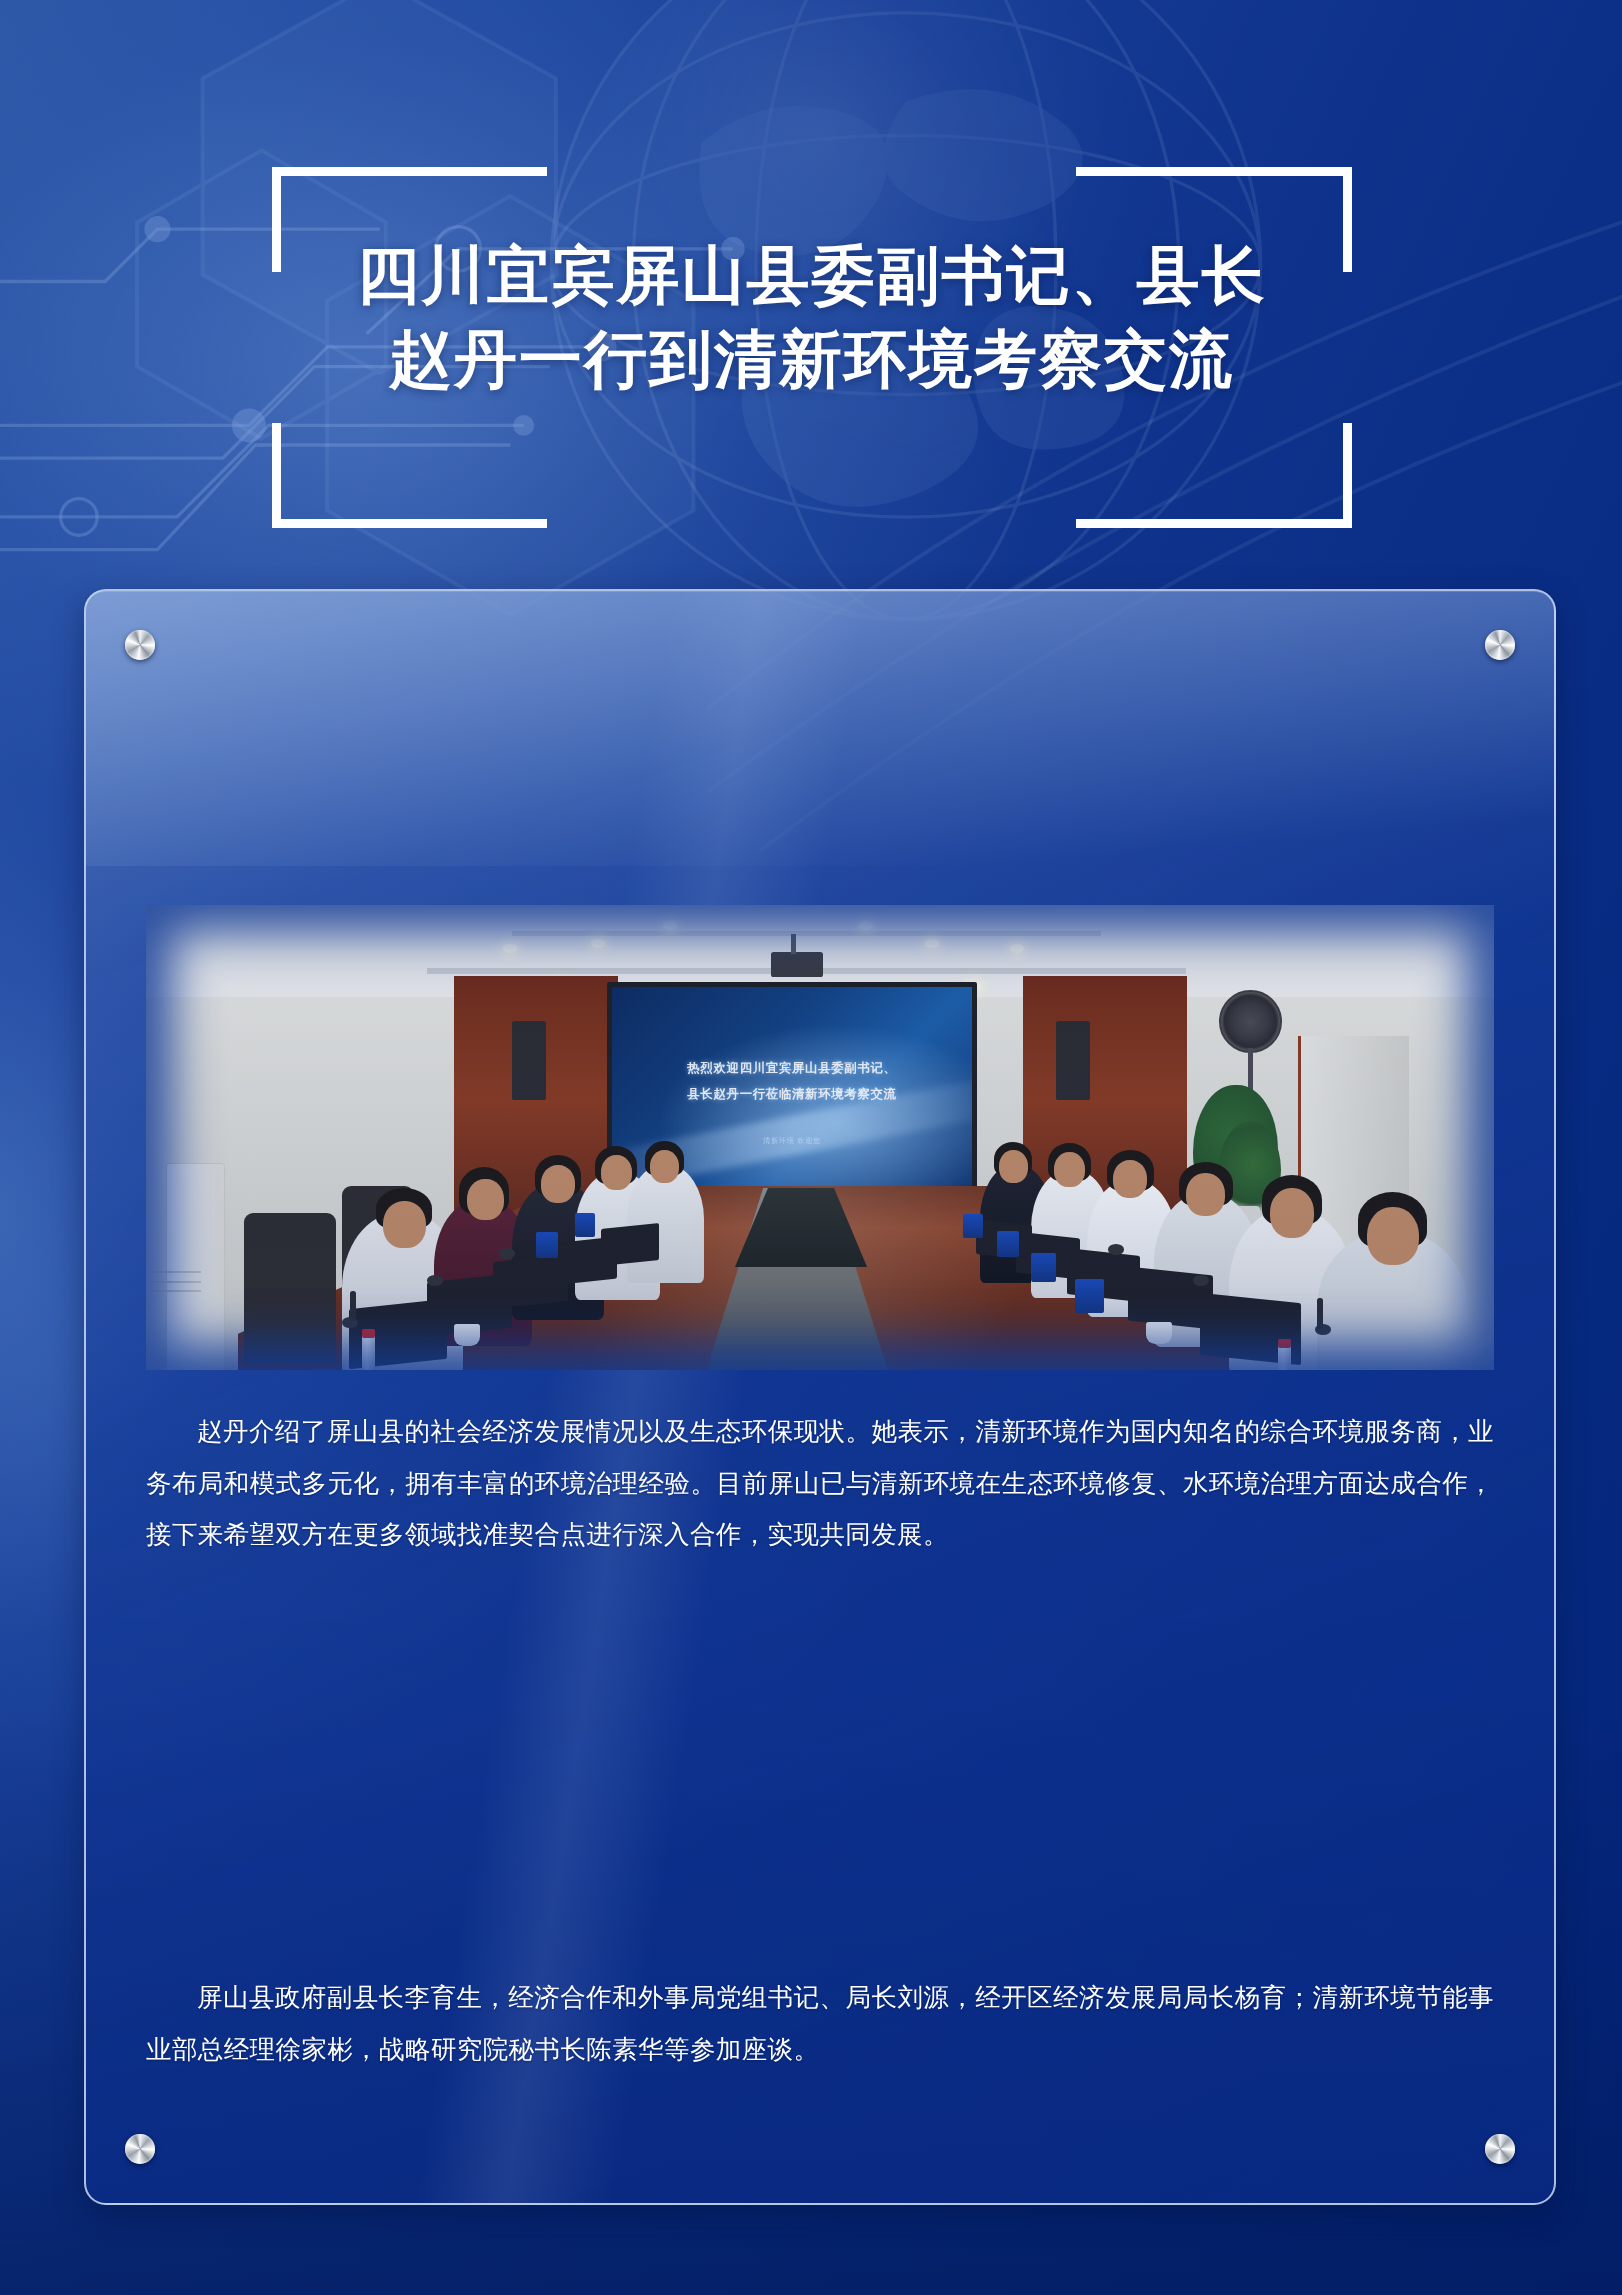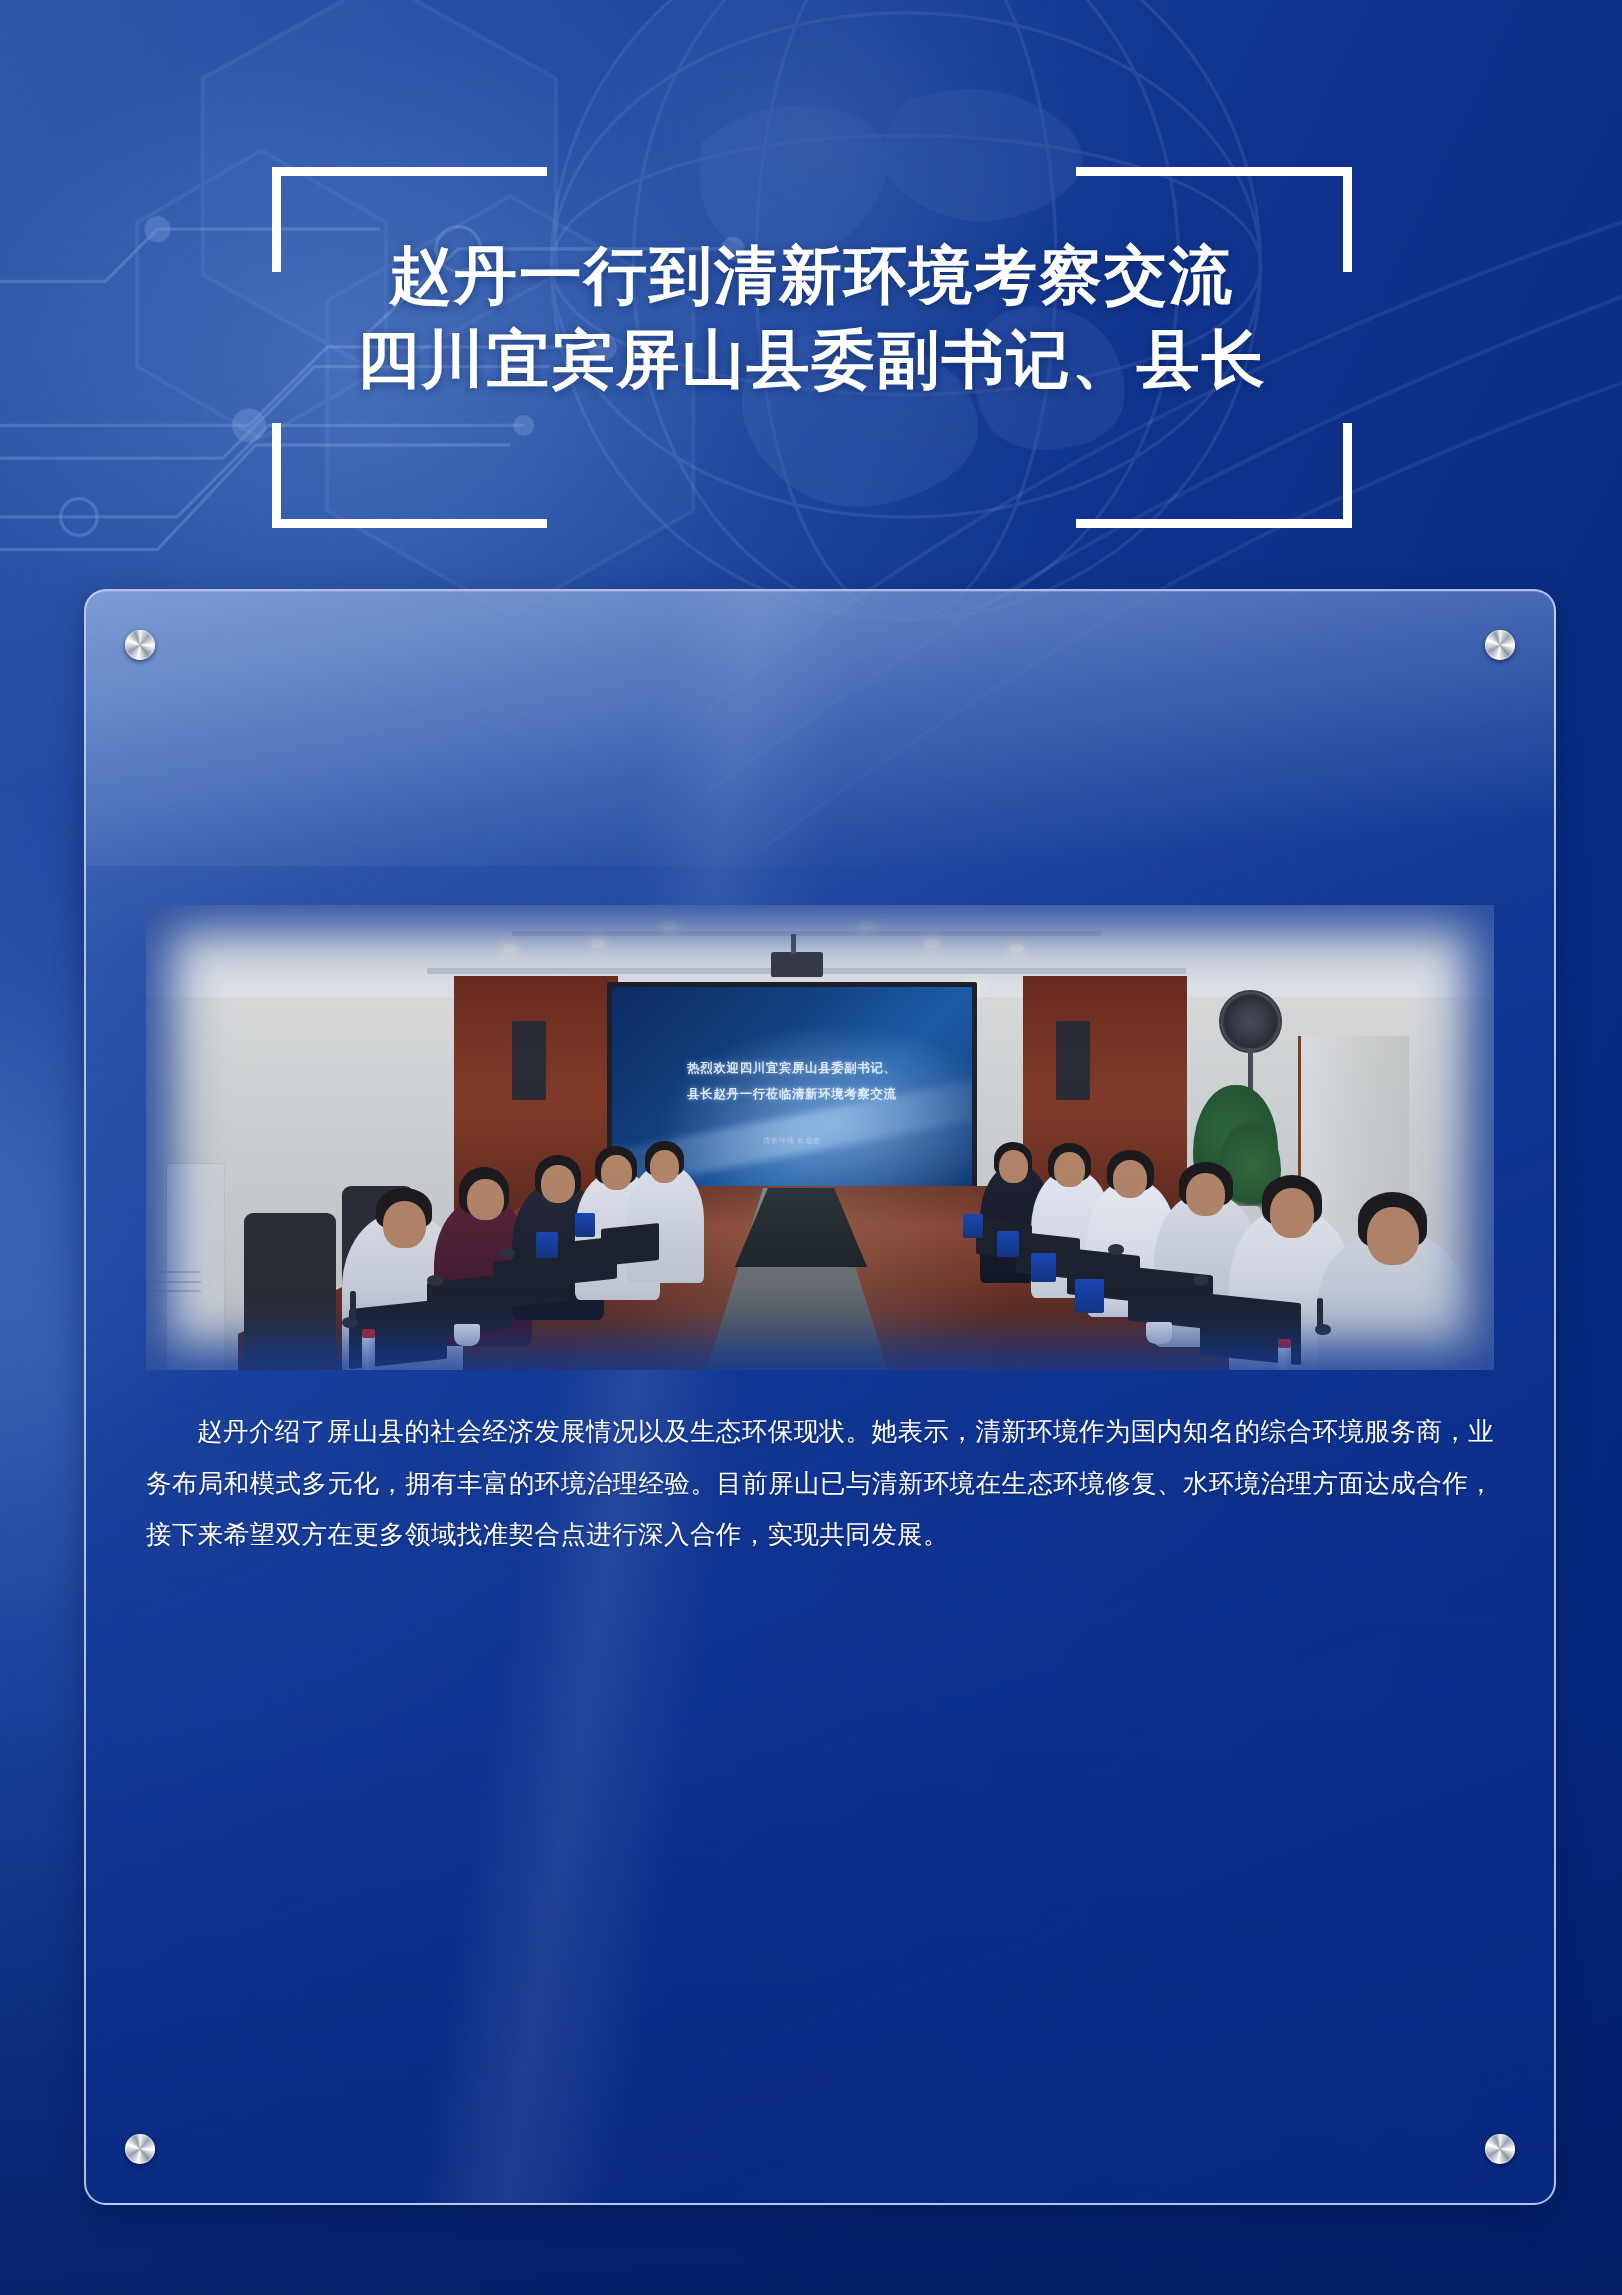--- a/index.html
+++ b/index.html
@@ -306,22 +306,22 @@
     <div class="bracket">
       <div class="br-line" style="left:272px; top:519px; width:275px; height:8.5px;"></div>
       <div class="br-line" style="left:272px; top:423px; width:8.5px; height:105px;"></div>
     </div>
     <div class="bracket">
       <div class="br-line" style="left:1076px; top:519px; width:275px; height:8.5px;"></div>
       <div class="br-line" style="left:1343px; top:423px; width:8.5px; height:105px;"></div>
     </div>
 
     <div class="title-block">
+      <div class="title-line">四川宜宾屏山县委副书记、县长</div>
       <div class="title-line">赵丹一行到清新环境考察交流</div>
-      <div class="title-line">四川宜宾屏山县委副书记、县长</div>
     </div>
   </div>
 
   <div id="card">
     <div class="card-sheen"></div>
     <div class="card-diag"></div>
 
     <div class="screw" style="left:39px;  top:39px;"></div>
     <div class="screw" style="right:39px; top:39px;"></div>
     <div class="screw" style="left:39px;  bottom:39px;"></div>
@@ -455,16 +455,17 @@
         <div class="cup" style="left:1000px; top:417px;"></div>
         <div class="bottle" style="left:1132px; top:438px;"></div>
           <div class="bottlecap" style="left:1132px; top:434px;"></div>
 
         <div class="photo-tint"></div>
         <div class="photo-feather"></div>
       </div>
     </div>
 
     <p class="para" id="para2">赵丹介绍了屏山县的社会经济发展情况以及生态环保现状。她表示，清新环境作为国内知名的综合环境服务商，业务布局和模式多元化，拥有丰富的环境治理经验。目前屏山已与清新环境在生态环境修复、水环境治理方面达成合作，接下来希望双方在更多领域找准契合点进行深入合作，实现共同发展。</p>
+    <p class="para" id="para4">屏山县政府副县长李育生，经济合作和外事局党组书记、局长刘源，经开区经济发展局局长杨育；清新环境节能事业部总经理徐家彬，战略研究院秘书长陈素华等参加座谈。</p>
   </div>
 
 </div>
 
 
 </body></html>

